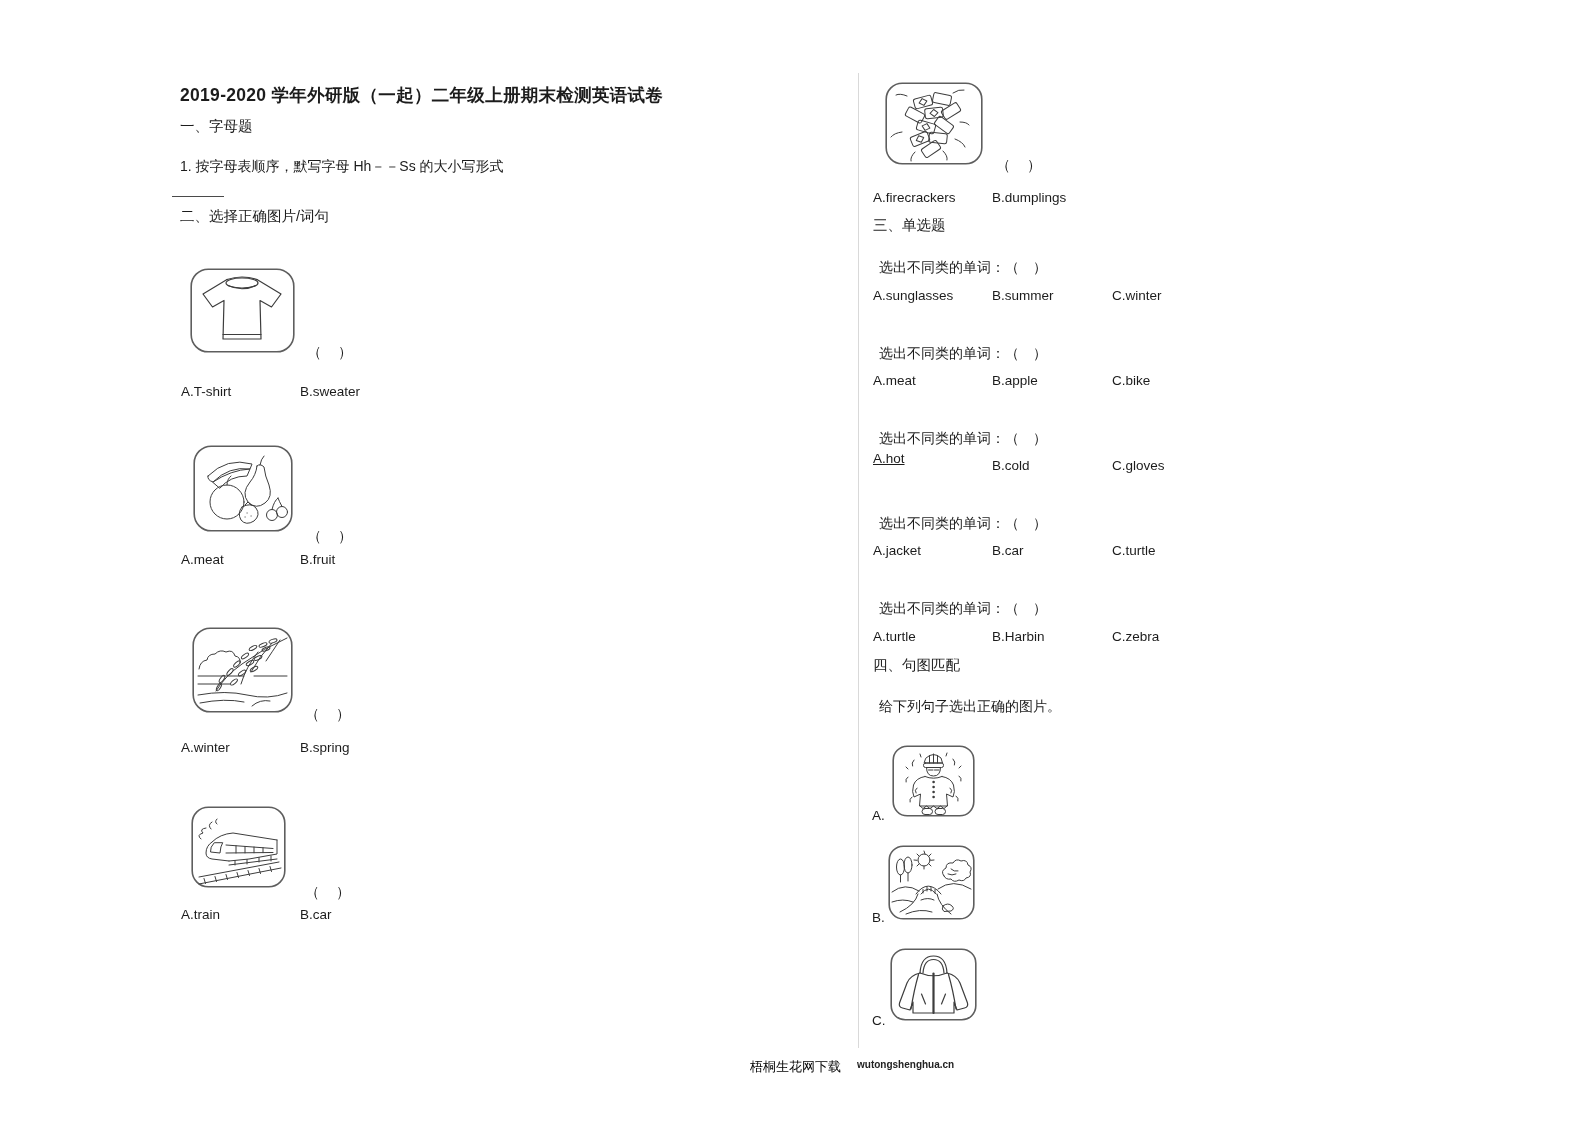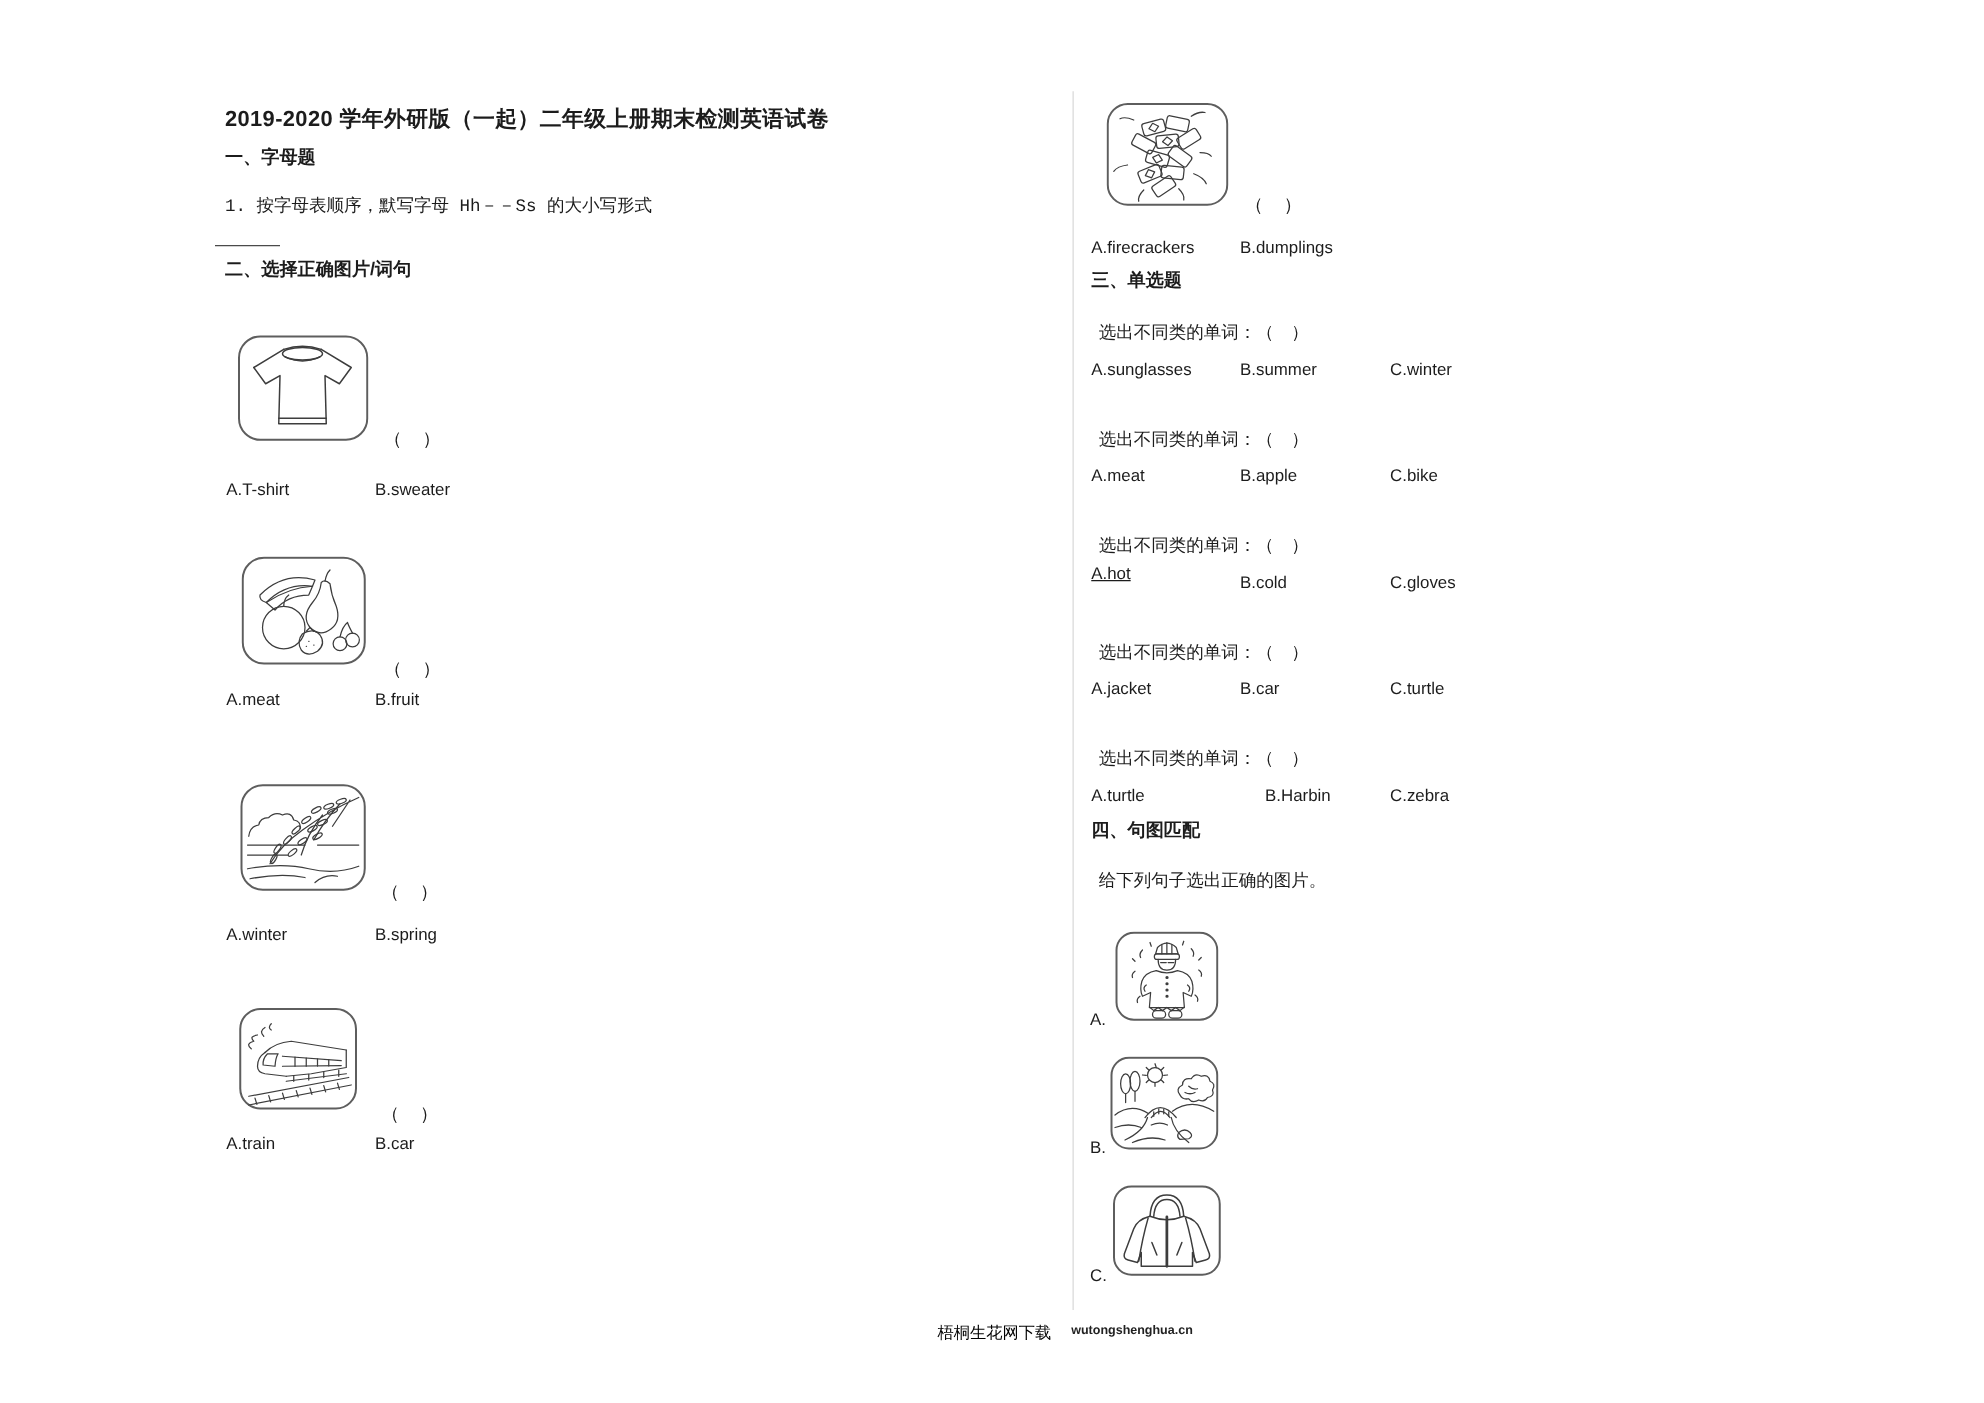--- a/index.html
+++ b/index.html
@@ -1,22 +1,22 @@
 <!DOCTYPE html>
 <html><head>
 <meta charset="utf-8">
 <style>
   html,body{margin:0;padding:0;background:#ffffff;}
   body{width:1587px;height:1122px;position:relative;font-family:"Liberation Sans",sans-serif;color:#1c1c1c;overflow:hidden;}
   .abs{position:absolute;line-height:1.18;white-space:pre;}
   .sans{font-family:"Liberation Sans",sans-serif;}
-  .serif{font-family:Liberation Mono, monospace;}
+  .serif{font-family:Liberation Sans, sans-serif;}
   .bold{font-weight:700;}
   .title{font-size:17.5px;letter-spacing:.3px;text-align:left;}
-  .h{font-size:14.5px;font-weight:700;}
+  .h{font-size:14.5px;font-weight:400;}
   .txt{font-size:14px;}
   .opt{font-size:13.5px;}
   .paren{font-size:14.5px;font-family:"Liberation Serif",serif;letter-spacing:1px;}
   .divider{position:absolute;width:1px;background:#d9d9d9;}
   .blank{position:absolute;border-top:1.2px solid #4a4a4a;}
   .imgbox{position:absolute;}
   .imgbox svg{display:block;}
   .art{fill:none;stroke:#3d3d3d;stroke-width:1.2;stroke-linecap:round;stroke-linejoin:round;}
   .art2{fill:none;stroke:#3d3d3d;stroke-width:1;stroke-linecap:round;stroke-linejoin:round;}
   .frame{fill:none;stroke:#5e5e5e;stroke-width:1.6;}
@@ -191,21 +191,21 @@
   <div class="abs opt sans" style="left:992px;top:458px;">B.cold</div>
   <div class="abs opt sans" style="left:1112px;top:458px;">C.gloves</div>
 
   <div class="abs txt serif" style="left:879px;top:515px;">选出不同类的单词：（　）</div>
   <div class="abs opt sans" style="left:873px;top:543px;">A.jacket</div>
   <div class="abs opt sans" style="left:992px;top:543px;">B.car</div>
   <div class="abs opt sans" style="left:1112px;top:543px;">C.turtle</div>
 
   <div class="abs txt serif" style="left:879px;top:600px;">选出不同类的单词：（　）</div>
   <div class="abs opt sans" style="left:873px;top:629px;">A.turtle</div>
-  <div class="abs opt sans" style="left:992px;top:629px;margin-left:20px;">B.Harbin</div>
+  <div class="abs opt sans" style="left:992px;top:629px;">B.Harbin</div>
   <div class="abs opt sans" style="left:1112px;top:629px;">C.zebra</div>
 
   <div class="abs h sans" style="left:873px;top:657px;">四、句图匹配</div>
   <div class="abs txt serif" style="left:879px;top:698px;">给下列句子选出正确的图片。</div>
 
   <div class="imgbox" style="left:892px;top:745px;">
     <svg width="83" height="72" viewBox="0 0 83 72">
       <rect class="frame" x="1.2" y="1.2" width="80.6" height="69.6" rx="14"></rect>
       <g class="art2">
         <path d="M34,13 Q41.5,6 49,13 L50.5,18 L32.5,18 Z"></path>

